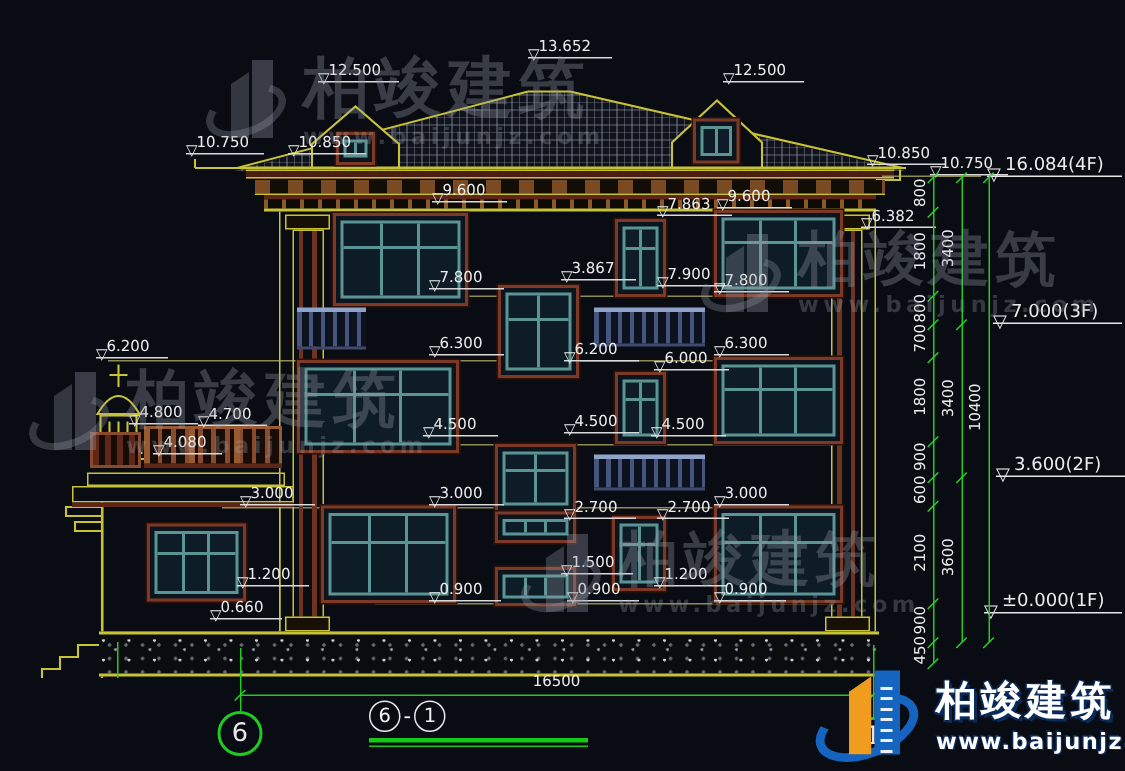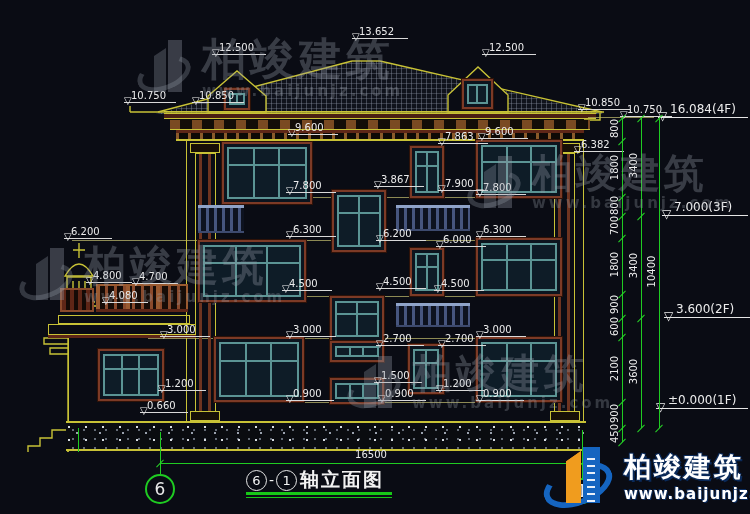--- a/index.html
+++ b/index.html
@@ -542,21 +542,20 @@
       <div class="wm-name" style="font-size: 40px;">柏竣建筑</div>
       <div class="wm-url">www.baijunjz.com</div>
     </div>
   </div>
     </div>
 
   <div id="title">
     <span class="tbub">6</span>
     <span class="dash">-</span>
     <span class="tbub">1</span>
-    <span class="ttxt">轴立面图</span>
   </div>
   <div id="title-underline1"></div>
   <div id="title-underline2"></div>
 
   <div id="logo">
     <div class="ring"></div>
     <div class="b1"></div>
     <div class="b2"></div>
     <div class="nm">柏竣建筑</div>
     <div class="ur">www.baijunjz.com</div>

